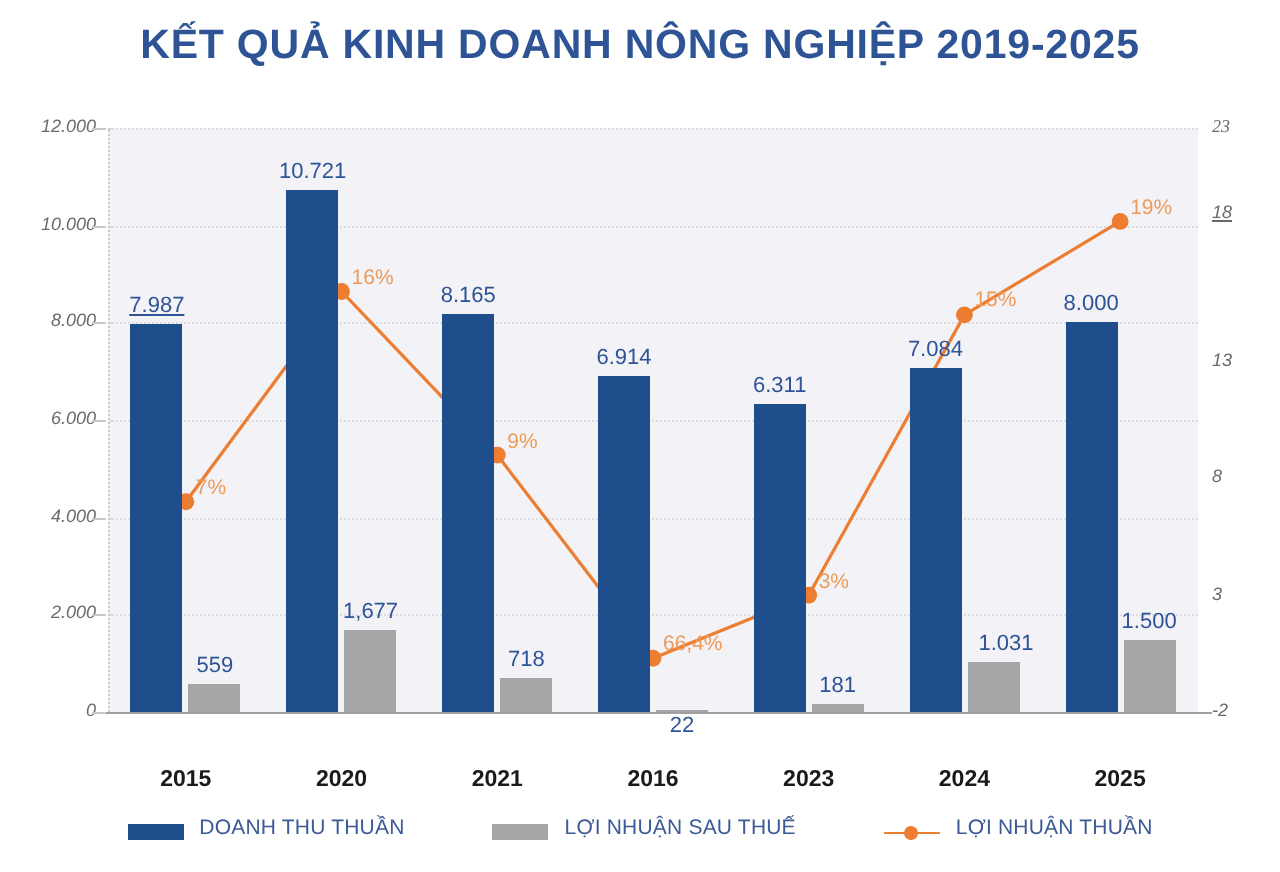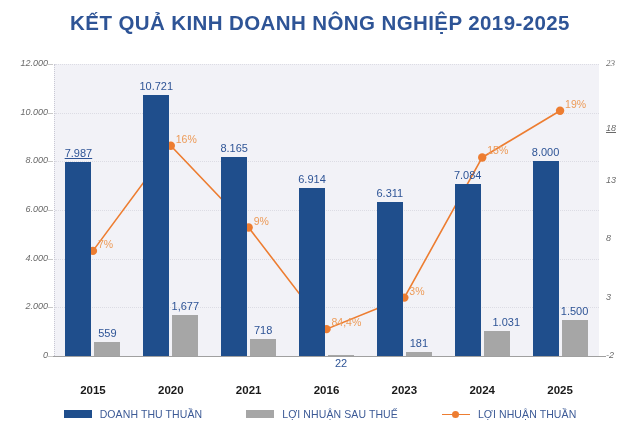--- a/index.html
+++ b/index.html
@@ -142,21 +142,21 @@
     left: 0;
     top: 404px;
     width: 640px;
     height: 20px;
     display: flex;
     justify-content: center;
     align-items: center;
   }
   .legend-item {
     display: flex;
-    align-items: center;
+    align-items: flex-end;
     margin: 0 22px;
   }
   .legend-swatch {
     width: 28px;
     height: 8px;
     margin-right: 8px;
     flex: none;
   }
   .legend-swatch.blue { background: #1F4E8C; }
   .legend-swatch.gray { background: #A6A6A6; }
@@ -223,21 +223,21 @@
     <div class="axis-label left" style="top: 103.333px;">8.000</div>
     <div class="tickmark" style="top: 109.333px;"></div>
     <div class="axis-label left" style="top: 54.6667px;">10.000</div>
     <div class="tickmark" style="top: 60.6667px;"></div>
     <div class="axis-label left" style="top: 6px;">12.000</div>
     <div class="tickmark" style="top: 12px;"></div>
     <div class="axis-label right" style="top: 298px;">-2</div>
     <div class="axis-label right" style="top: 239.6px;">3</div>
     <div class="axis-label right" style="top: 181.2px;">8</div>
     <div class="axis-label right" style="top: 122.8px;">13</div>
-    <div class="axis-label right" style="top: 71px; text-decoration: underline;">18</div>
+    <div class="axis-label right" style="top: 49px; text-decoration: underline;">18</div>
     <div class="axis-label right" style="top: 6px; font-family: Liberation Serif, serif;">23</div>
     <div class="bar revenue" style="left: 65.4286px; width: 26px; height: 194.35px; bottom: auto; top: 109.65px; background: rgb(31, 78, 140);"></div>
     <div class="bar-label" style="top: 94.6497px; left: 48.4286px; width: 60px; text-decoration: underline;">7.987</div>
     <div class="bar revenue" style="left: 143.286px; width: 26px; height: 260.878px; bottom: auto; top: 43.1223px; background: rgb(31, 78, 140);"></div>
     <div class="bar-label" style="top: 28.1223px; left: 126.286px; width: 60px;">10.721</div>
     <div class="bar revenue" style="left: 221.143px; width: 26px; height: 198.682px; bottom: auto; top: 105.318px; background: rgb(31, 78, 140);"></div>
     <div class="bar-label" style="top: 90.3183px; left: 204.143px; width: 60px;">8.165</div>
     <div class="bar revenue" style="left: 299px; width: 26px; height: 168.241px; bottom: auto; top: 135.759px; background: rgb(31, 78, 140);"></div>
     <div class="bar-label" style="top: 120.759px; left: 282px; width: 60px;">6.914</div>
     <div class="bar revenue" style="left: 376.857px; width: 26px; height: 153.568px; bottom: auto; top: 150.432px; background: rgb(31, 78, 140);"></div>
@@ -250,27 +250,27 @@
     <div class="bar-label" style="top: 275.398px; left: 77.4286px; width: 60px;">559</div>
     <div class="bar profit" style="left: 172.286px; width: 26px; height: 40.807px; bottom: auto; top: 263.193px; background: rgb(166, 166, 166);"></div>
     <div class="bar-label" style="top: 248.193px; left: 155.286px; width: 60px;">1,677</div>
     <div class="bar profit" style="left: 250.143px; width: 26px; height: 17.4713px; bottom: auto; top: 286.529px; background: rgb(166, 166, 166);"></div>
     <div class="bar-label" style="top: 271.529px; left: 233.143px; width: 60px;">718</div>
     <div class="bar profit" style="left: 328px; width: 26px; height: 1px; bottom: auto; top: 303px; background: rgb(166, 166, 166);"></div>
     <div class="bar-label" style="top: 305px; left: 311px; width: 60px;">22</div>
     <div class="bar profit" style="left: 405.857px; width: 26px; height: 4.40433px; bottom: auto; top: 299.596px; background: rgb(166, 166, 166);"></div>
     <div class="bar-label" style="top: 284.596px; left: 388.857px; width: 60px;">181</div>
     <div class="bar profit" style="left: 483.714px; width: 26px; height: 25.0877px; bottom: auto; top: 278.912px; background: rgb(166, 166, 166);"></div>
-    <div class="bar-label" style="top: 263.912px; left: 460px; width: 60px; text-align: right;">1.031</div>
+    <div class="bar-label" style="top: 263.912px; left: 473px; width: 60px;">1.031</div>
     <div class="bar profit" style="left: 561.571px; width: 26px; height: 36.5px; bottom: auto; top: 267.5px; background: rgb(166, 166, 166);"></div>
     <div class="bar-label" style="top: 252.5px; left: 544.571px; width: 60px;">1.500</div>
     <div class="line-label" style="left: 97.9286px; top: 185.88px;">7%</div>
     <div class="line-label" style="left: 175.786px; top: 80.76px;">16%</div>
     <div class="line-label" style="left: 253.643px; top: 162.52px;">9%</div>
-    <div class="line-label" style="left: 331.5px; top: 264.136px;">84,4%</div>
+    <div class="line-label" style="left: 331.5px; top: 264.136px;">66,4%</div>
     <div class="line-label" style="left: 409.357px; top: 232.6px;">3%</div>
     <div class="line-label" style="left: 487.214px; top: 92.44px;">15%</div>
     <div class="line-label" style="left: 565.071px; top: 45.72px;">19%</div>
   </div>
 
 <div id="x-axis">
     <div class="x-cat" style="left: 52.9286px; width: 80px;">2015</div>
     <div class="x-cat" style="left: 130.786px; width: 80px;">2020</div>
     <div class="x-cat" style="left: 208.643px; width: 80px;">2021</div>
     <div class="x-cat" style="left: 286.5px; width: 80px;">2016</div>

